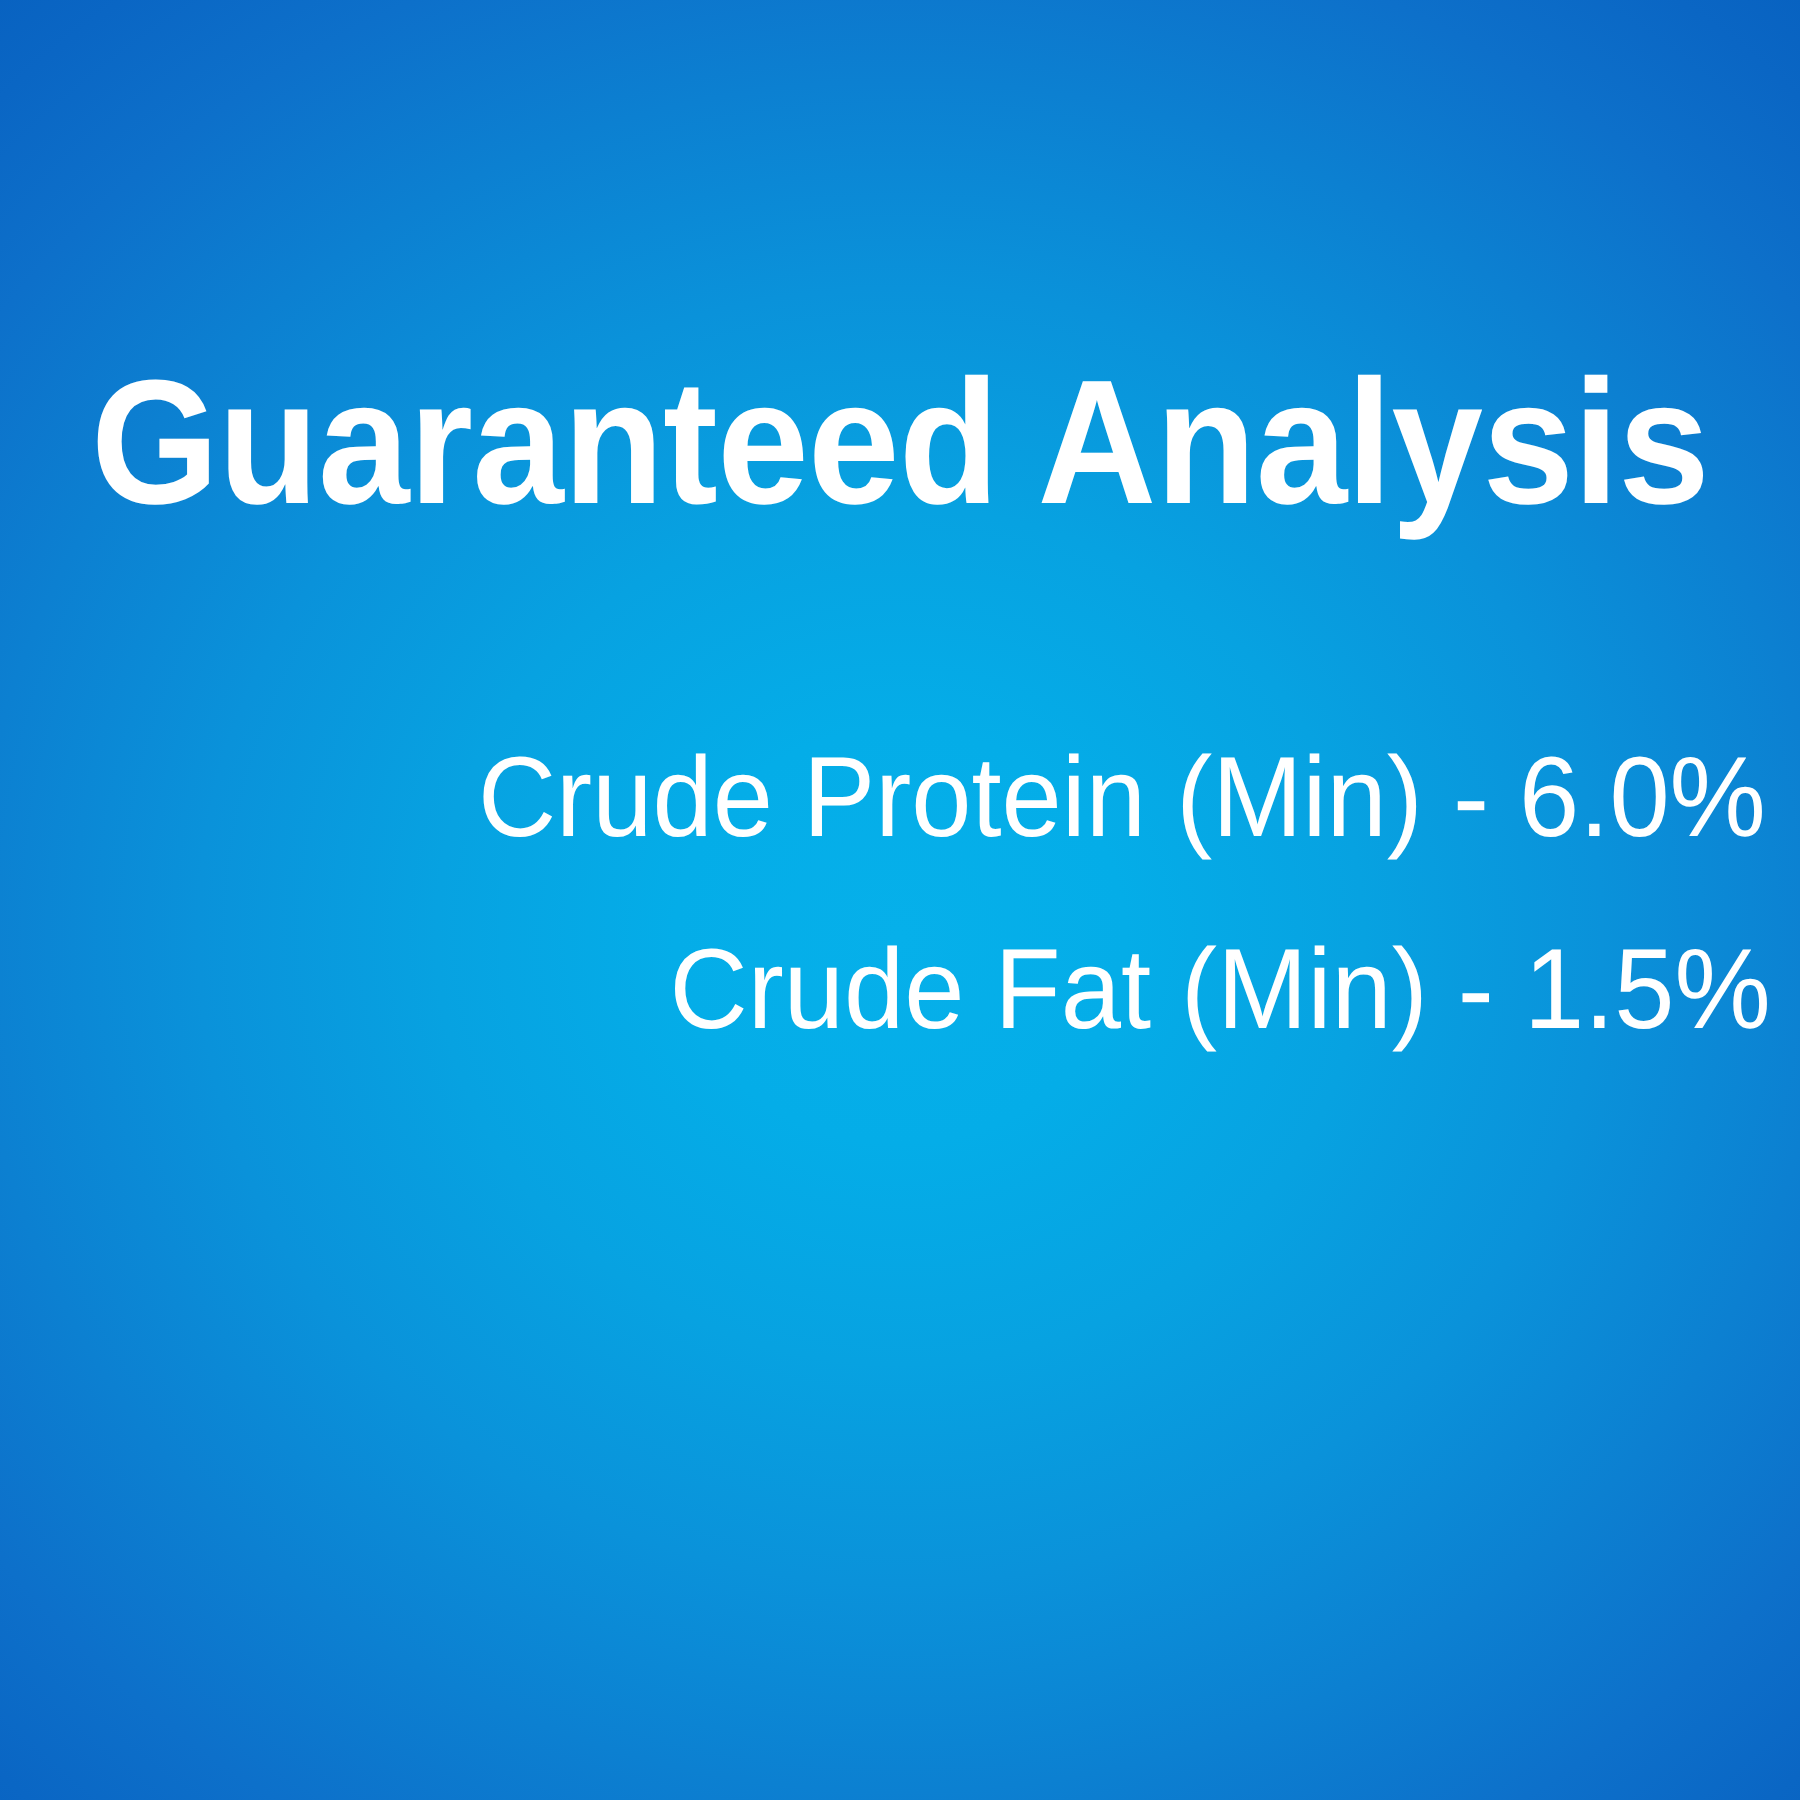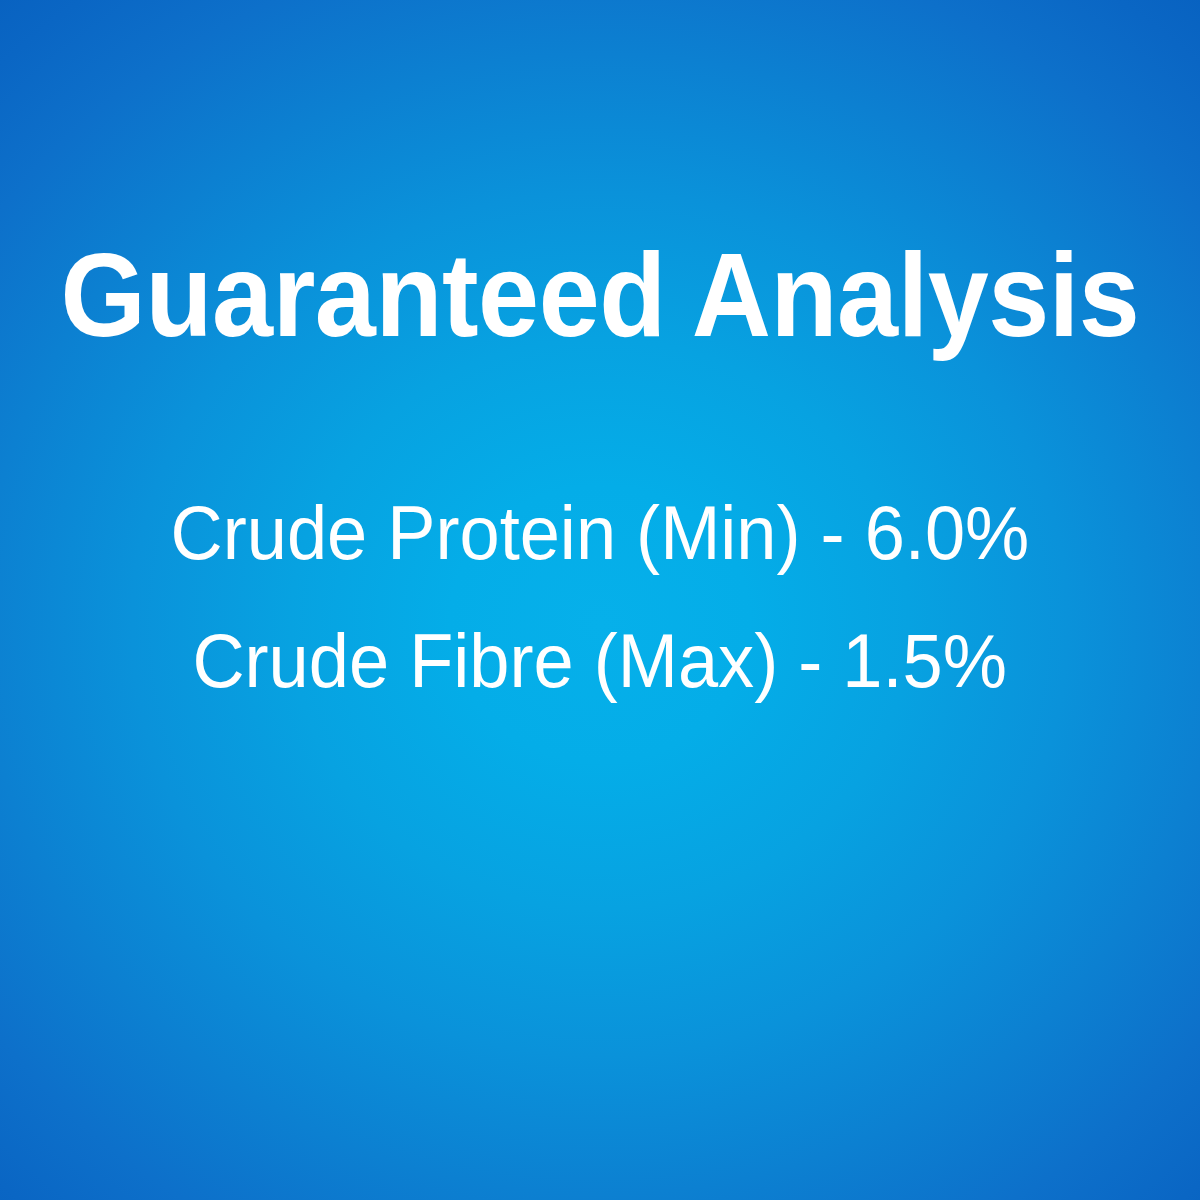--- a/index.html
+++ b/index.html
@@ -58,21 +58,21 @@
 
   
   .analysis-list {
     position: absolute;
     top: 468px;
     left: 0;
     width: 1200px;
     margin: 0;
     padding: 0;
     list-style: none;
-    text-align: center;
+    text-align: right;
   }
 
   .analysis-row {
     height: 128px;
     line-height: 128px;
     white-space: nowrap;
   }
 
   .analysis-text {
     display: inline-block;
@@ -94,17 +94,17 @@
 
   <div class="title-block">
     <h1 class="title">Guaranteed Analysis</h1>
   </div>
 
   <ul class="analysis-list">
     <li class="analysis-row">
       <span class="analysis-text">Crude Protein (Min) - 6.0%</span>
     </li>
     <li class="analysis-row">
-      <span class="analysis-text">Crude Fibre (Max) - 1.5%</span>
+      <span class="analysis-text">Crude Fat (Min) - 1.5%</span>
     </li>
   </ul>
 
 </div>
 
 </body></html>

